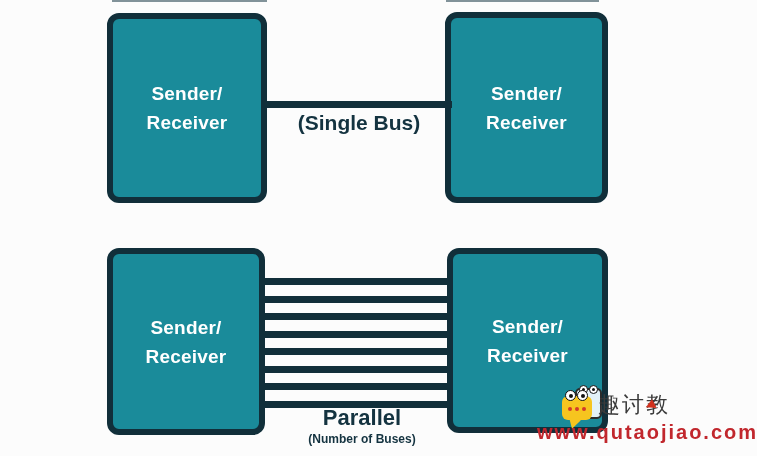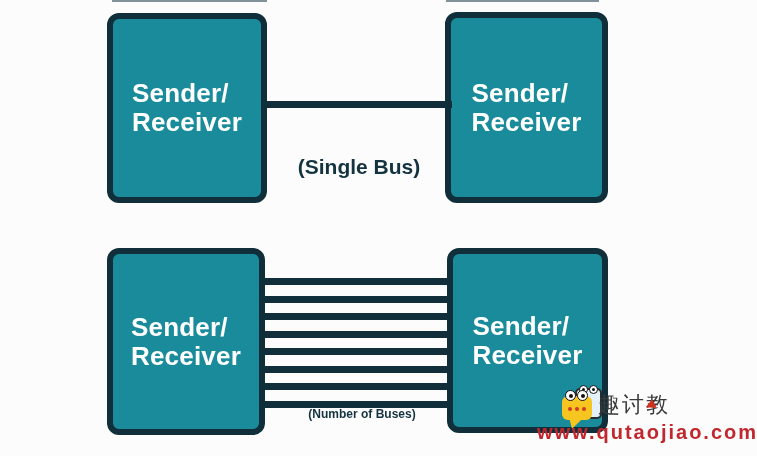--- a/index.html
+++ b/index.html
@@ -12,39 +12,39 @@
 
   
   .top-artifact{position:absolute;top:0;height:2px;background:#1c3b47;opacity:.55;}
   .top-artifact.left{left:112px;width:155px;}
   .top-artifact.right{left:446px;width:153px;}
 
   
   .box{position:absolute;box-sizing:border-box;background:var(--box-fill);
        border:6px solid var(--box-border);border-radius:12px;
        display:flex;align-items:center;justify-content:center;}
-  .box .box-label{color:var(--box-text);font-weight:bold;font-size:26px;
-       line-height:29px;letter-spacing:.2px;}
+  .box .box-label{color:var(--box-text);font-weight:bold;font-size:19px;
+       line-height:29px;text-align:center;letter-spacing:.2px;}
   .box .box-label span{display:block;}
   .box.r0-left{left:107px;top:13px;width:160px;height:190px;}
   .box.r0-right{left:445px;top:12px;width:163px;height:191px;}
   .box.r1-left{left:107px;top:248px;width:158px;height:187px;}
   .box.r1-right{left:447px;top:248px;width:161px;height:185px;}
 
   
   .bus-lines{position:absolute;display:flex;flex-direction:column;justify-content:space-between;}
   .bus-lines.serial{left:261px;top:101px;width:191px;height:7px;}
   .bus-lines.parallel{left:260px;top:278px;width:192px;height:130px;}
   .bus-line{width:100%;height:7px;background:var(--bus);}
 
   
   .conn-label{position:absolute;text-align:center;color:var(--label);font-weight:bold;}
   .conn-label.serial-label{left:265px;top:110px;width:188px;}
   .conn-label.serial-label .conn-main{font-size:21px;line-height:26px;}
-  .conn-label.serial-label .conn-sub{font-size:21px;line-height:26px;margin-top:44px;}
+  .conn-label.serial-label .conn-sub{font-size:21px;line-height:26px;}
   .conn-label.parallel-label{left:246px;top:405px;width:232px;}
   .conn-label.parallel-label .conn-main{font-size:22px;line-height:25px;}
   .conn-label.parallel-label .conn-sub{font-size:12px;line-height:19px;}
 
   
   .wm-logo{position:absolute;left:560px;top:385px;width:44px;height:47px;}
   .bubble-back{position:absolute;right:2px;top:3px;width:23px;height:27px;background:#e2f1f7;
        border:2px solid #2b2b2b;border-radius:5px;}
   .bubble-back .eye{position:absolute;top:-5px;width:7px;height:7px;background:#fff;
        border:1.5px solid #111;border-radius:50%;}
@@ -111,20 +111,21 @@
       <div class="bus-line"></div>
       <div class="bus-line"></div>
       <div class="bus-line"></div>
       <div class="bus-line"></div>
       <div class="bus-line"></div>
       <div class="bus-line"></div>
       <div class="bus-line"></div>
       <div class="bus-line"></div>
     </div>
   <div class="conn-label parallel-label">
+    <div class="conn-main">Parallel</div>
     <div class="conn-sub">(Number of Buses)</div>
   </div>
 
   <div class="wm-logo">
     <div class="bubble-back">
       <span class="eye e1">
           <i></i>
         </span>
       <span class="eye e2">
           <i></i>

